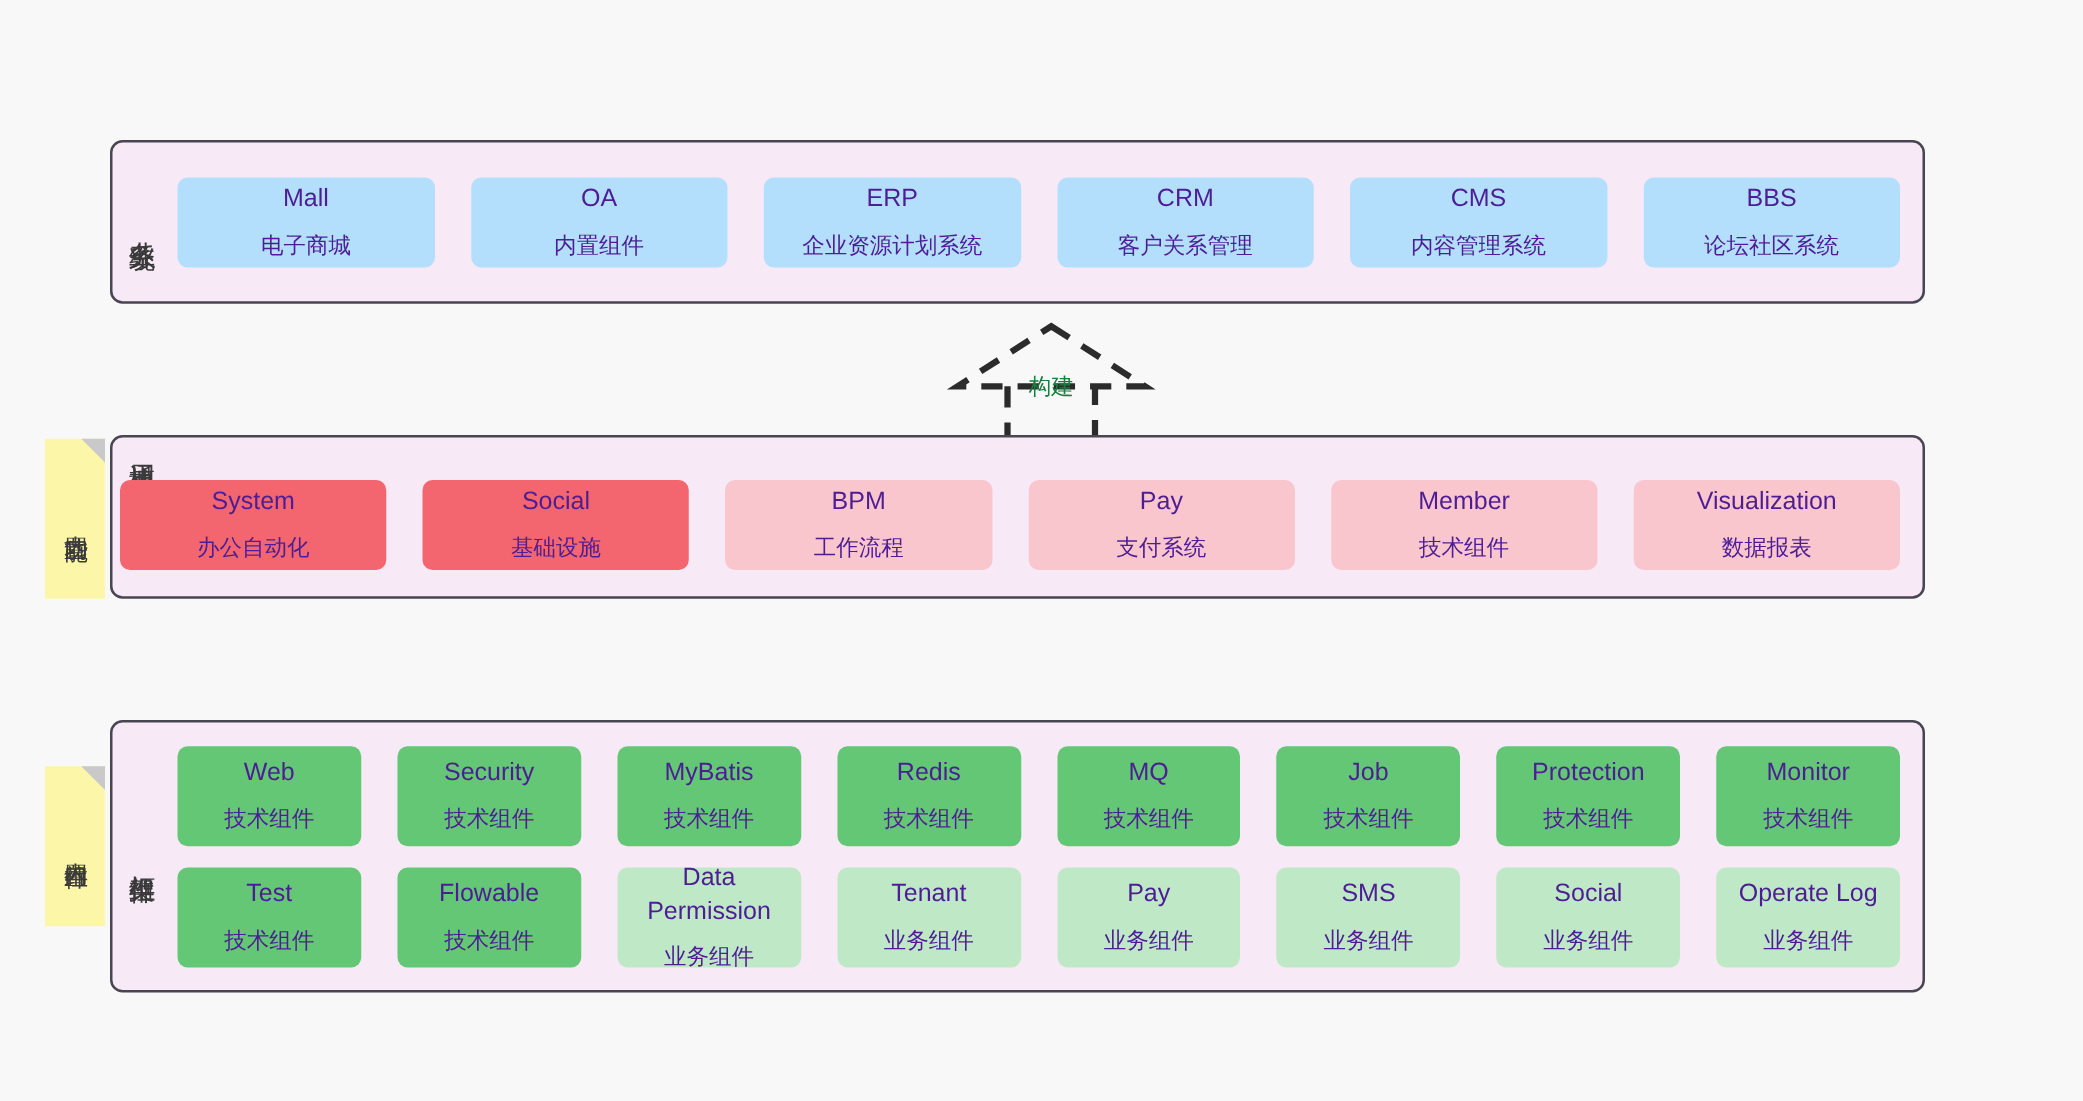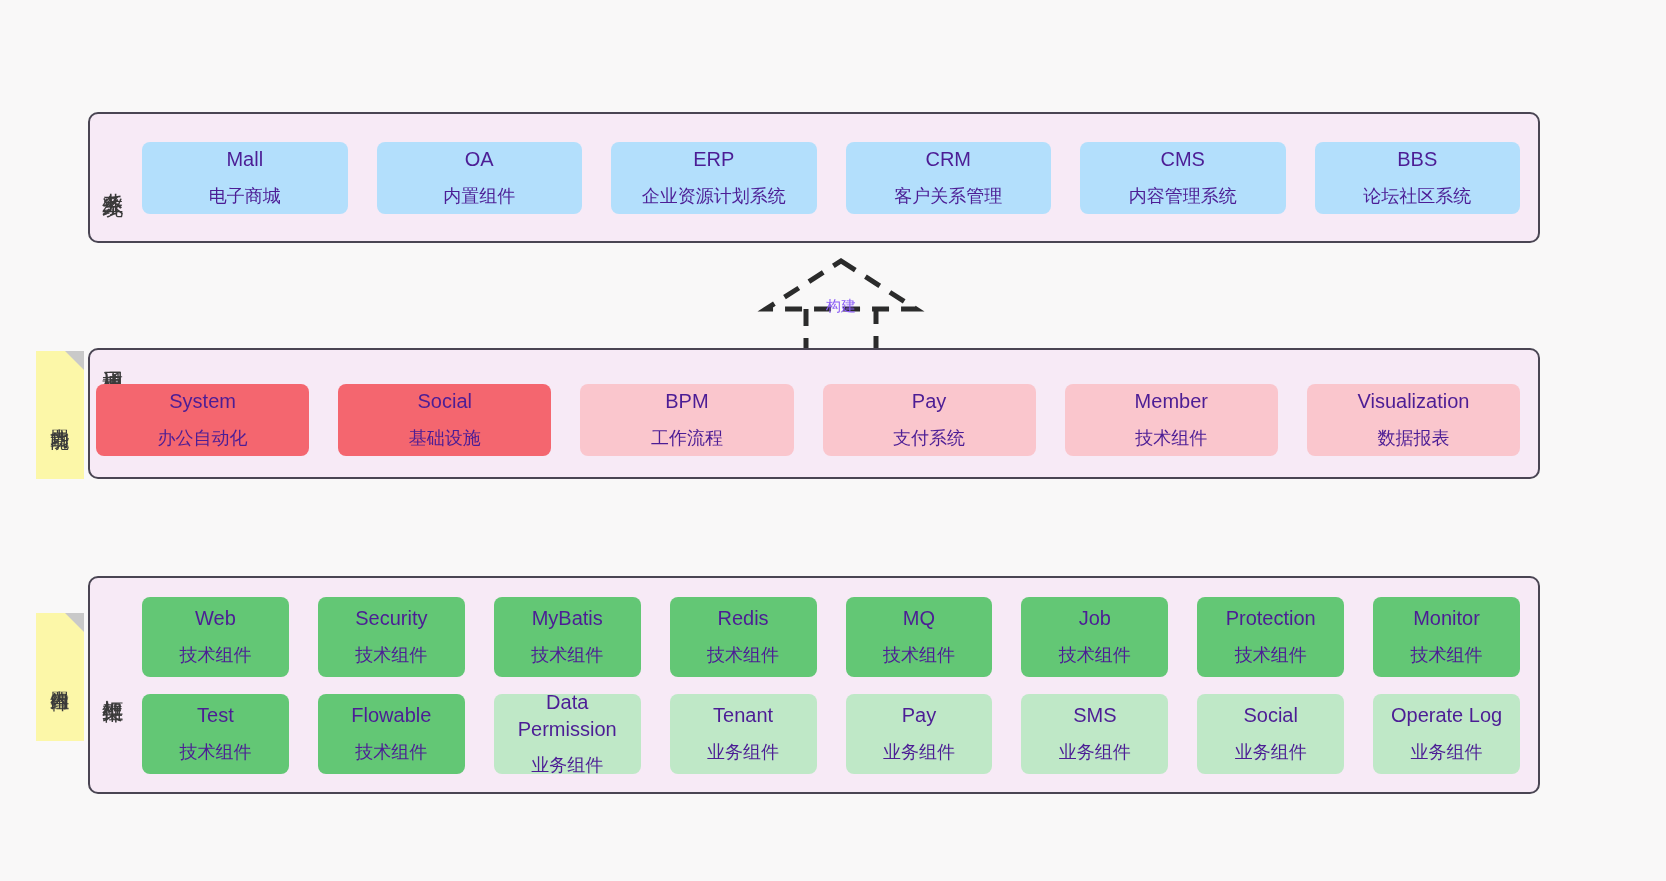--- a/index.html
+++ b/index.html
@@ -131,22 +131,22 @@
     position: absolute;
     width: 170px;
     height: 100px;
   }
   .connector svg { display: block; }
   .connector .conn-label {
     position: absolute;
     left: 50%;
     transform: translateX(-50%);
     top: 40px;
-    font-size: 15px;
-    color: #8b5cf6;
+    font-size: 18px;
+    color: #15803d;
     background: transparent;
     white-space: nowrap;
     padding: 0 2px;
     font-family: Liberation Mono, monospace;
   }
   #connector-build   { left: 756px; top: 257px; }
   #connector-realize { left: 770px; top: 487px; }
 </style>
 </head>
 <body>

